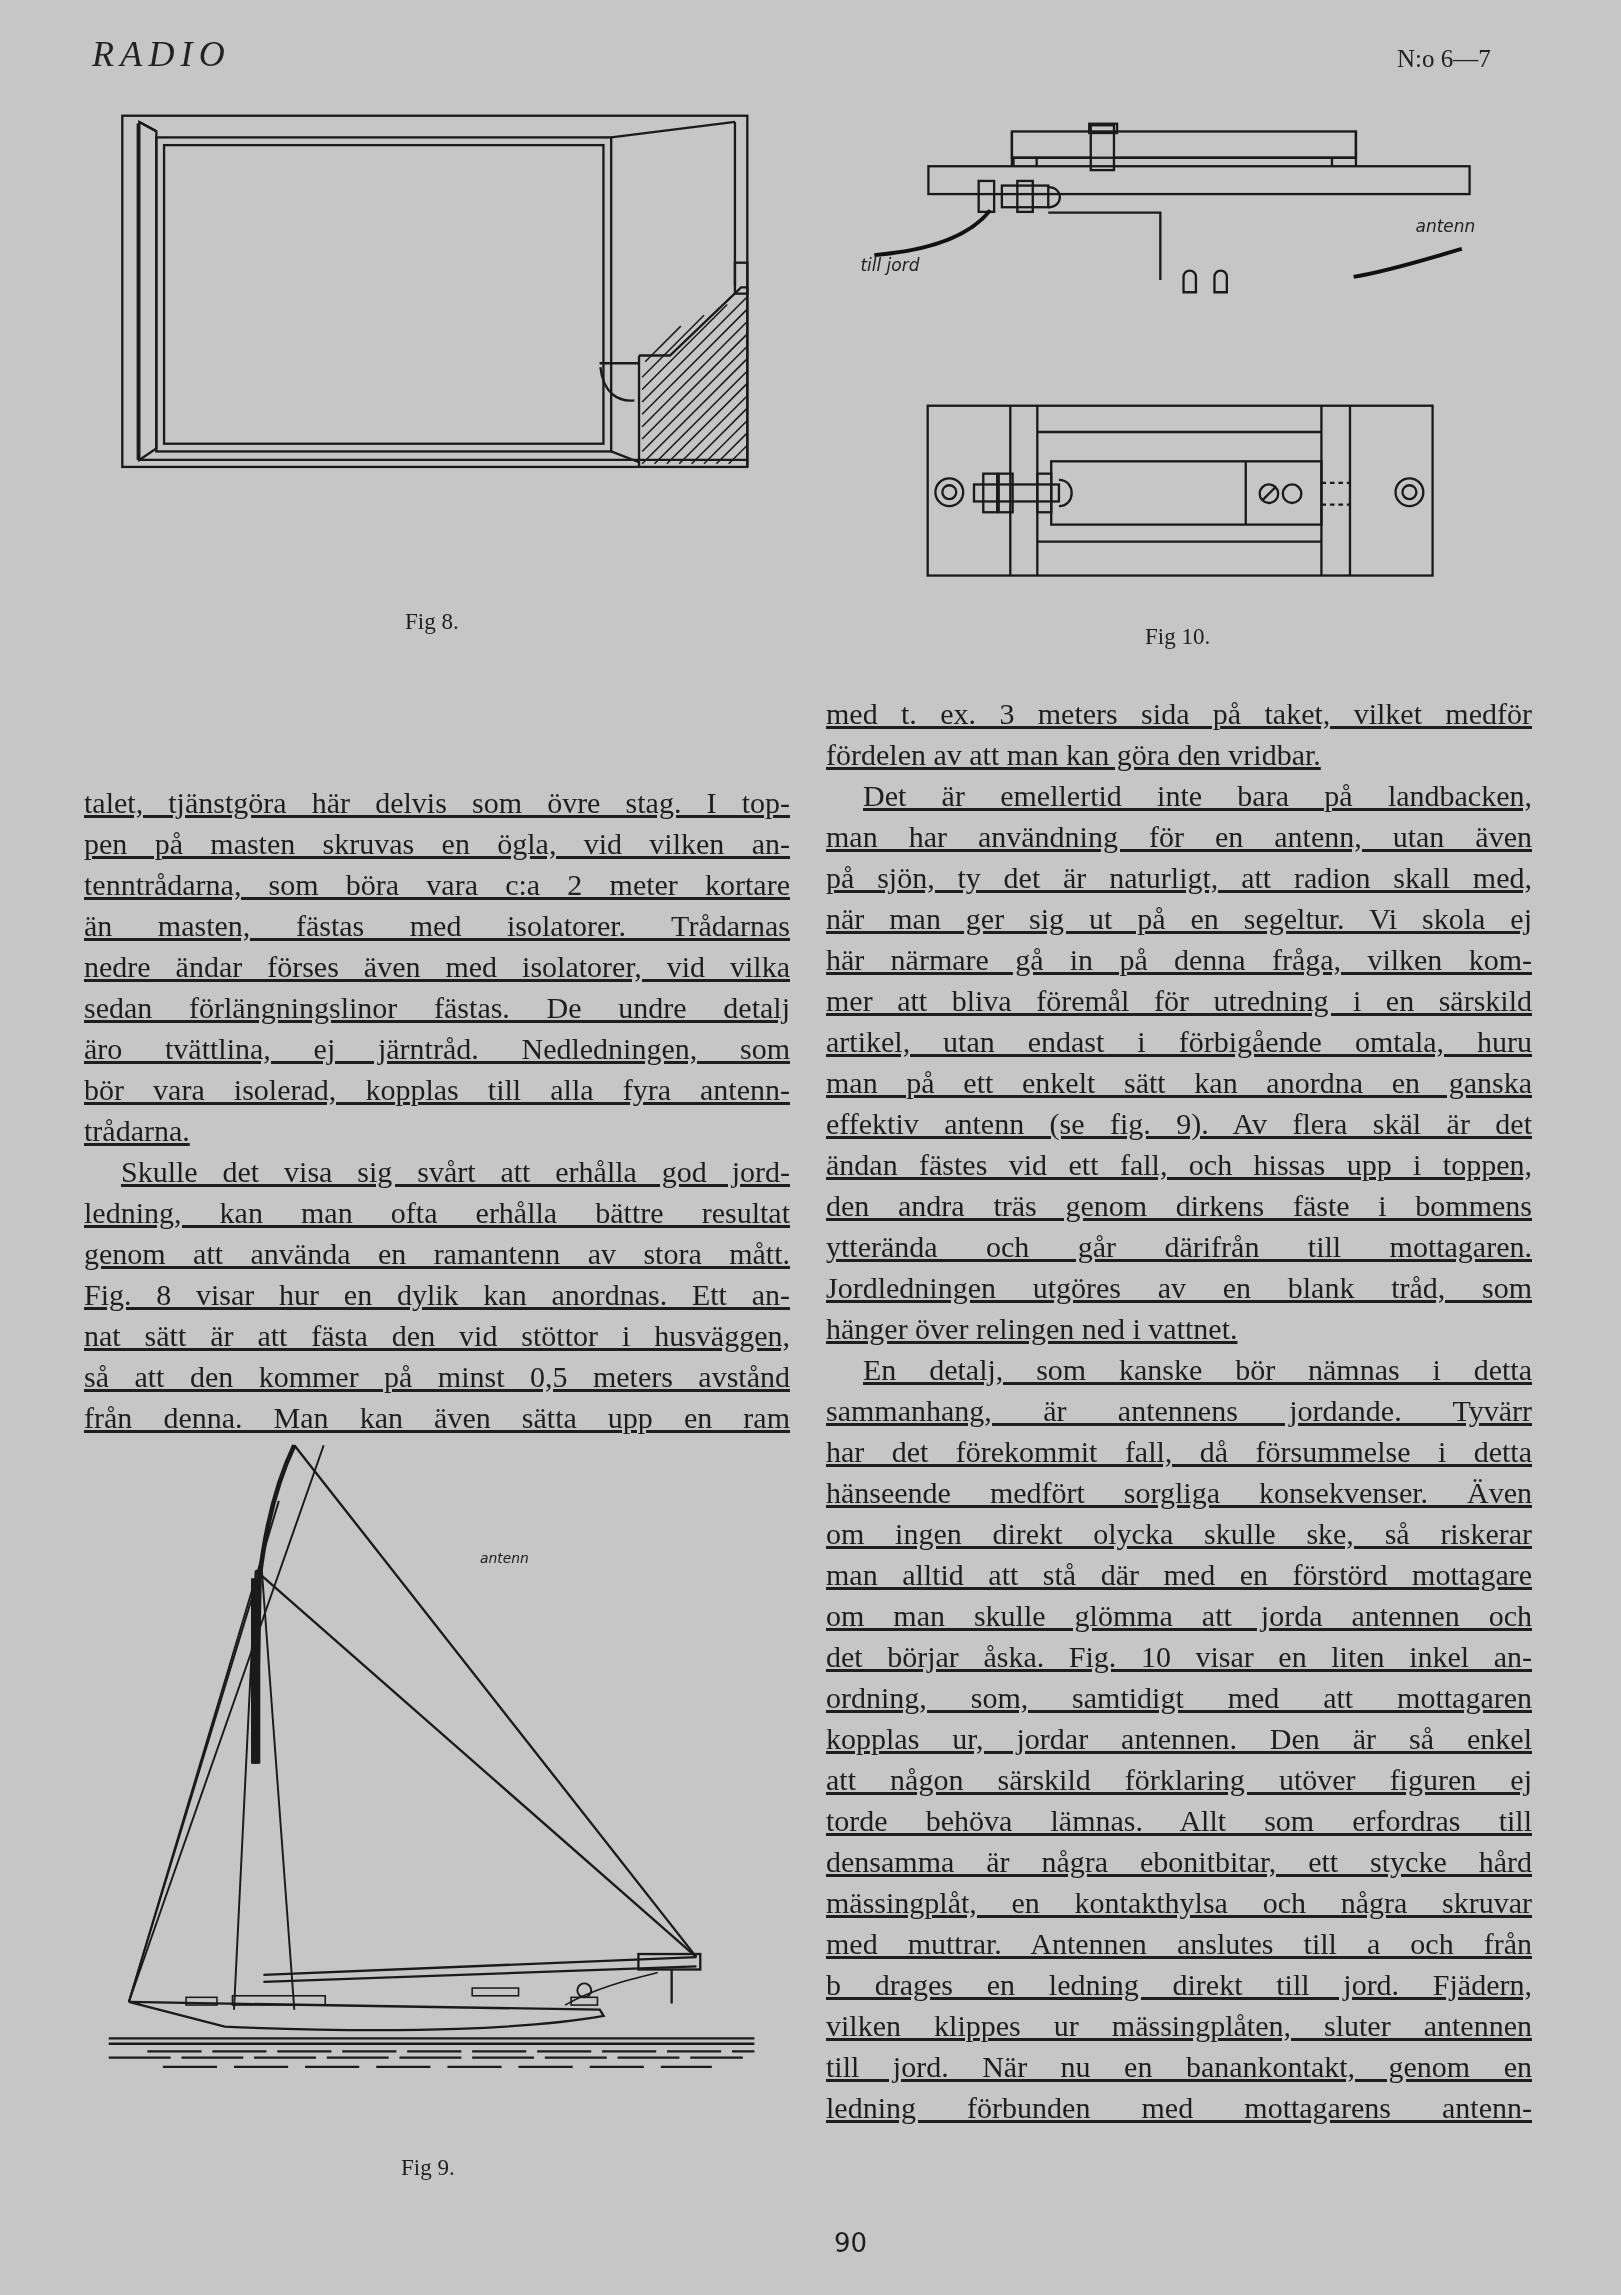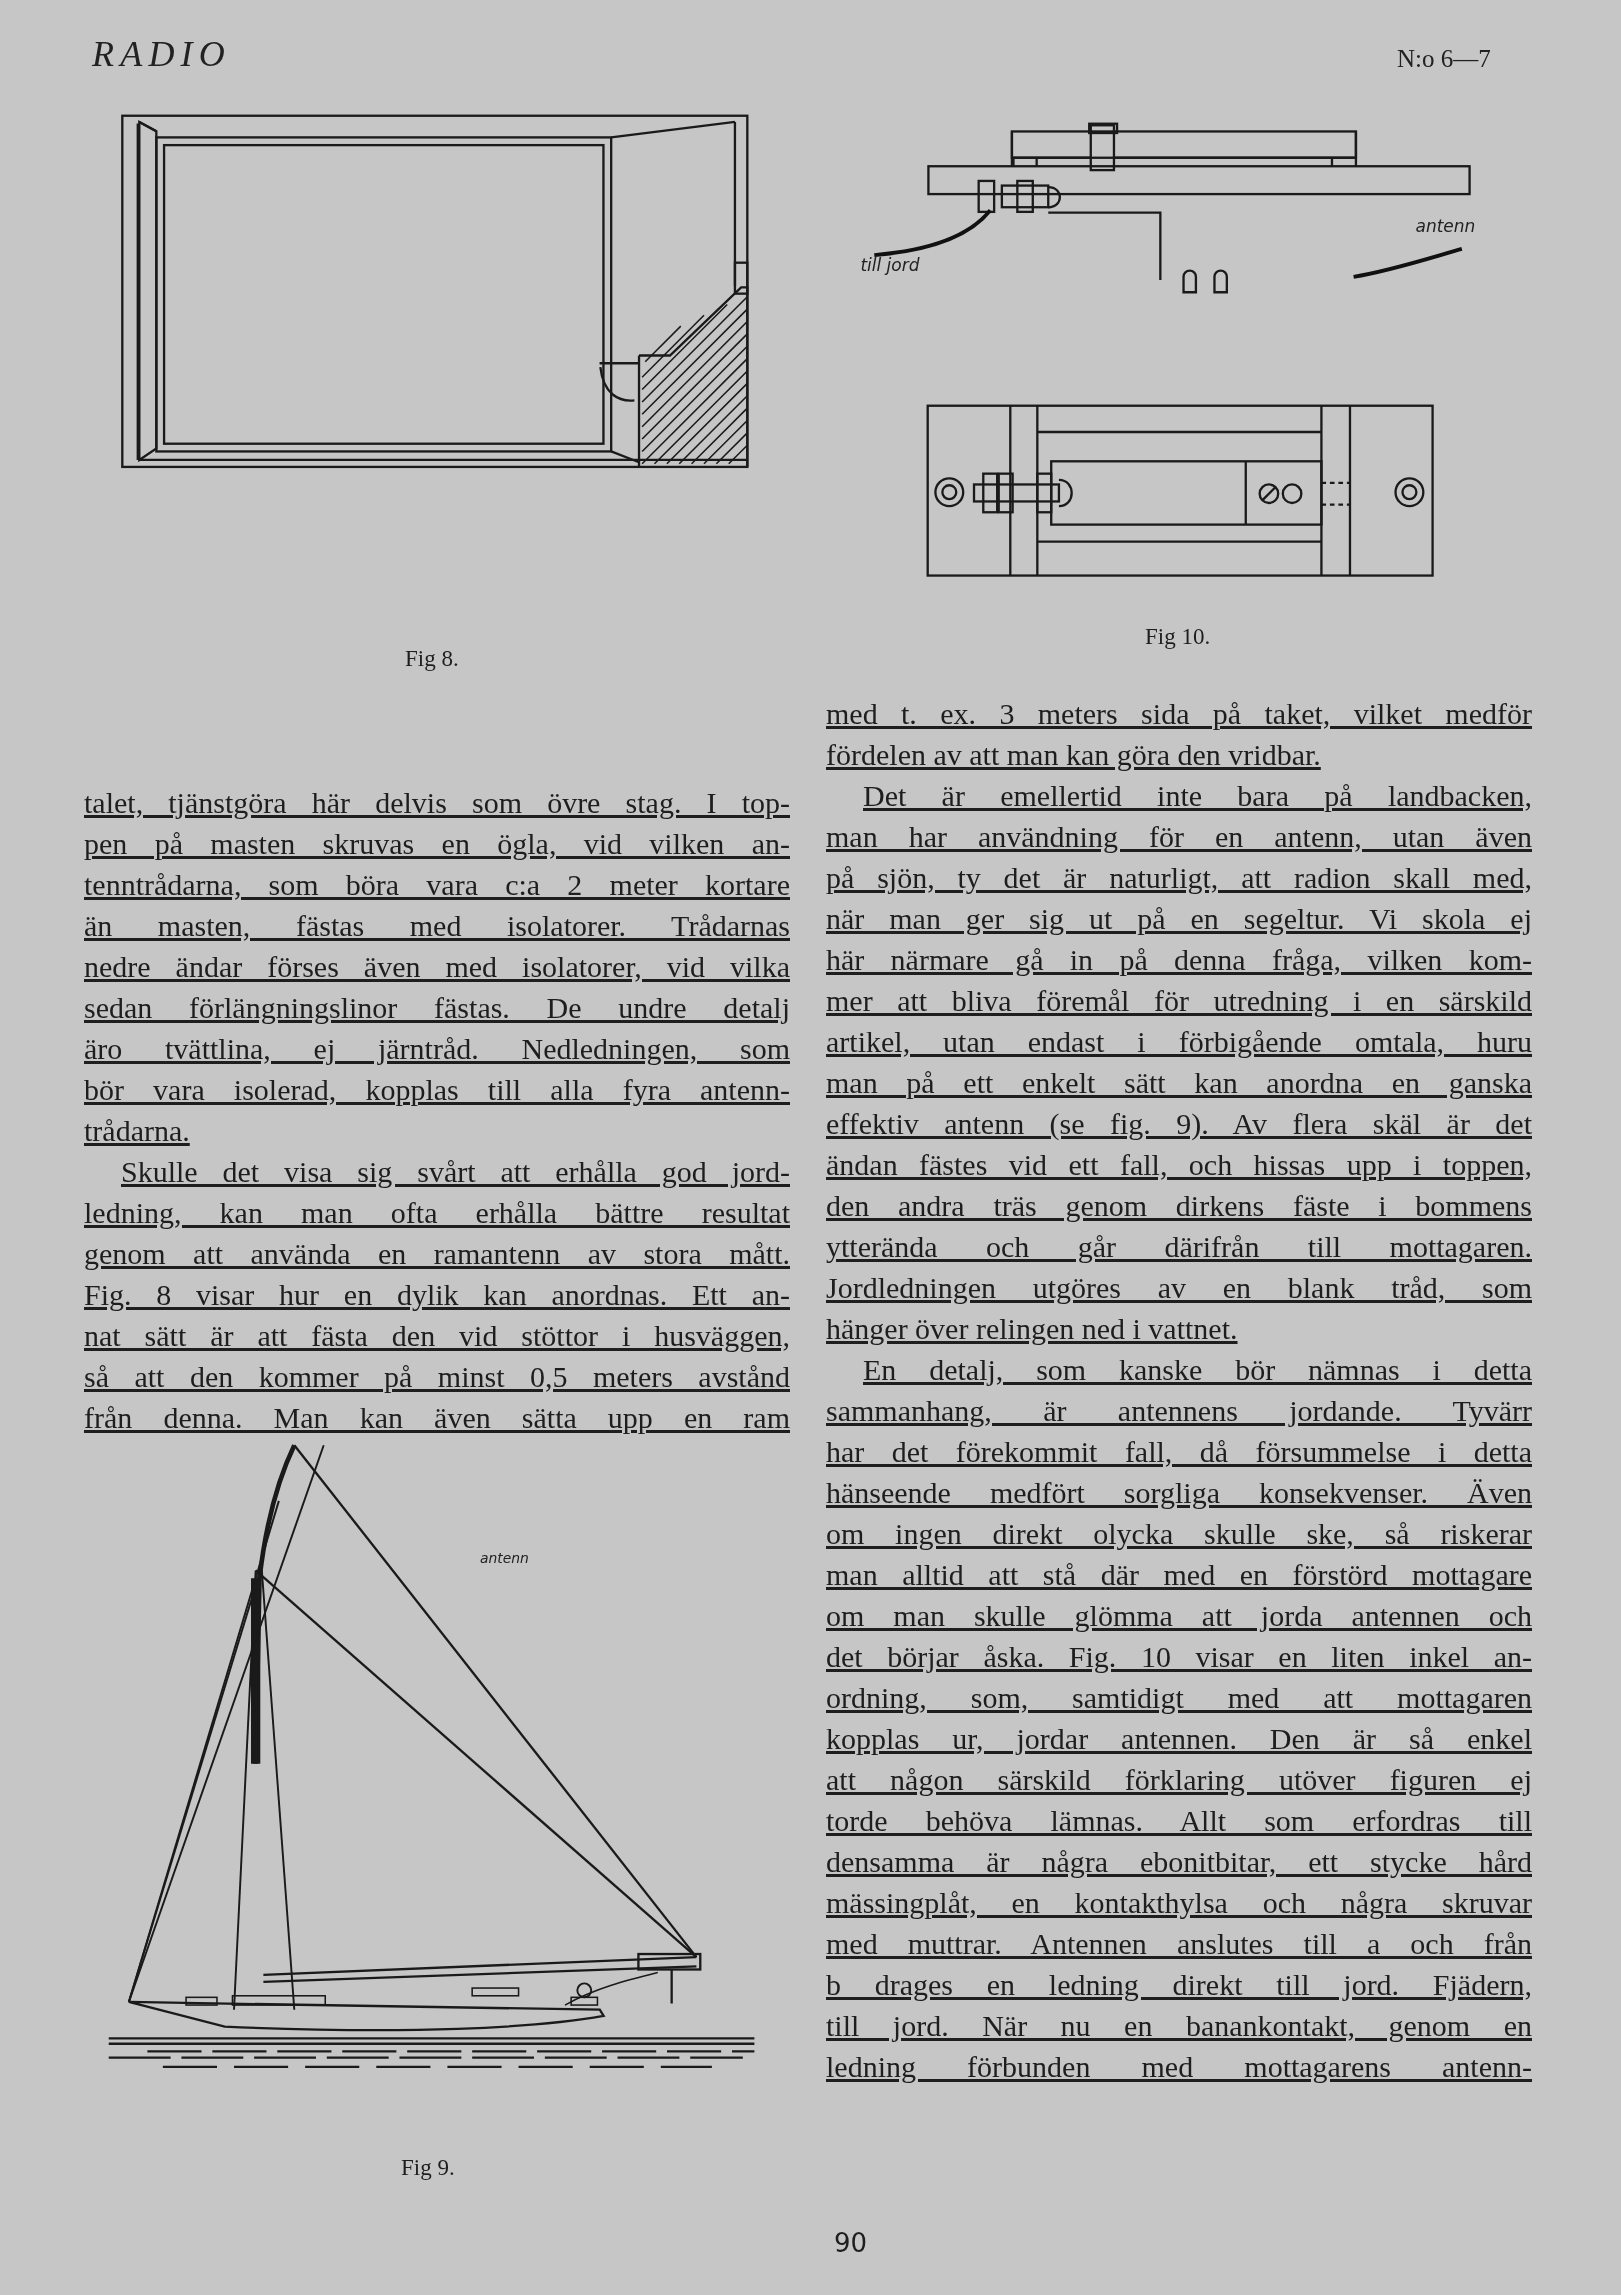--- a/index.html
+++ b/index.html
@@ -81,21 +81,21 @@
       <line x1="680" y1="428" x2="816" y2="292"></line>
       <line x1="680" y1="412" x2="816" y2="276"></line>
       <line x1="680" y1="396" x2="816" y2="260"></line>
       <line x1="680" y1="380" x2="816" y2="244"></line>
       <line x1="680" y1="364" x2="790" y2="254"></line>
       <line x1="680" y1="348" x2="760" y2="268"></line>
       <line x1="684" y1="328" x2="730" y2="282"></line>
     </g>
   </svg>
 </div>
-<div class="caption" style="left:405px; top:646px;">Fig 8.</div>
+<div class="caption" style="left:405px; top:609px;">Fig 8.</div>
 
 <div class="fig" style="left:851px; top:116px;">
   <svg width="696" height="201" viewBox="0 0 900 260">
     <g fill="none" stroke="#1a1a1a" stroke-width="3">
       <rect x="100" y="65" width="700" height="36"></rect>
       <rect x="208" y="20" width="445" height="34"></rect>
       <line x1="208" y1="20" x2="208" y2="65"></line>
       <line x1="653" y1="20" x2="653" y2="65"></line>
       <rect x="310" y="12" width="30" height="58"></rect>
       <rect x="308" y="10" width="36" height="12"></rect>
@@ -195,20 +195,21 @@
     <span class="line">om man skulle glömma att jorda antennen och</span>
     <span class="line">det börjar åska.  Fig. 10 visar en liten inkel an-</span>
     <span class="line">ordning, som, samtidigt med att mottagaren</span>
     <span class="line">kopplas ur, jordar antennen.  Den är så enkel</span>
     <span class="line">att någon särskild förklaring utöver figuren ej</span>
     <span class="line">torde behöva lämnas.  Allt som erfordras till</span>
     <span class="line">densamma är några ebonitbitar, ett stycke hård</span>
     <span class="line">mässingplåt, en kontakthylsa och några skruvar</span>
     <span class="line">med muttrar.  Antennen anslutes till a och från</span>
     <span class="line">b drages en ledning direkt till jord.  Fjädern,</span>
+    <span class="line">vilken klippes ur mässingplåten, sluter antennen</span>
     <span class="line">till jord.  När nu en banankontakt, genom en</span>
     <span class="line">ledning förbunden med mottagarens antenn-</span>
   </div>
 
 <div class="fig" style="left:101px; top:1439px;">
   <svg width="665" height="696" viewBox="0 0 860 900">
     <g fill="none" stroke="#1a1a1a">
       <path d="M250,8 C225,60 212,120 205,180 L200,420" stroke-width="6"></path>
       <line x1="200" y1="180" x2="200" y2="420" stroke-width="12"></line>
       <line x1="250" y1="8" x2="770" y2="670" stroke-width="3"></line>

